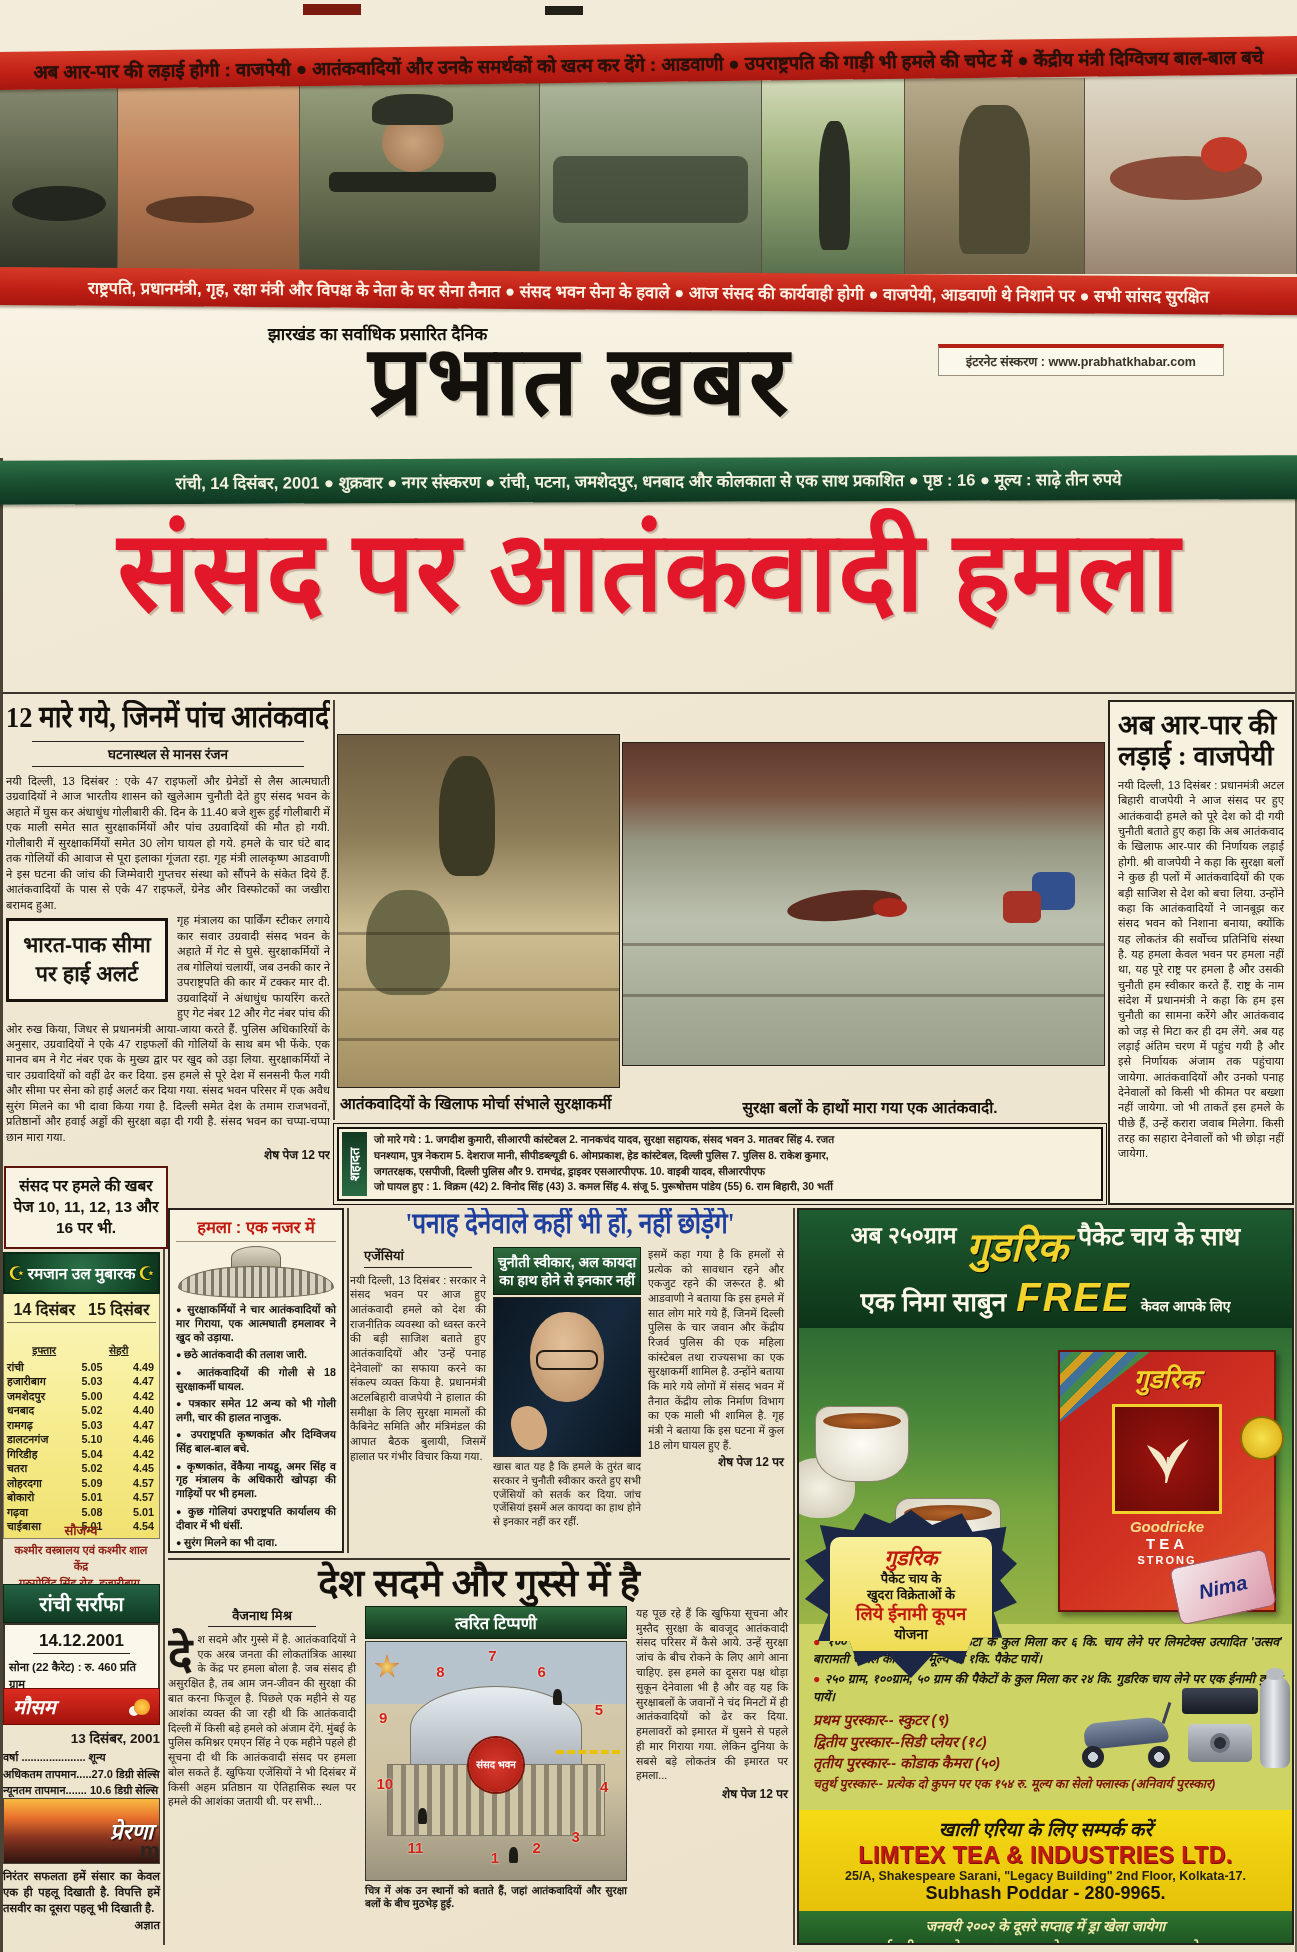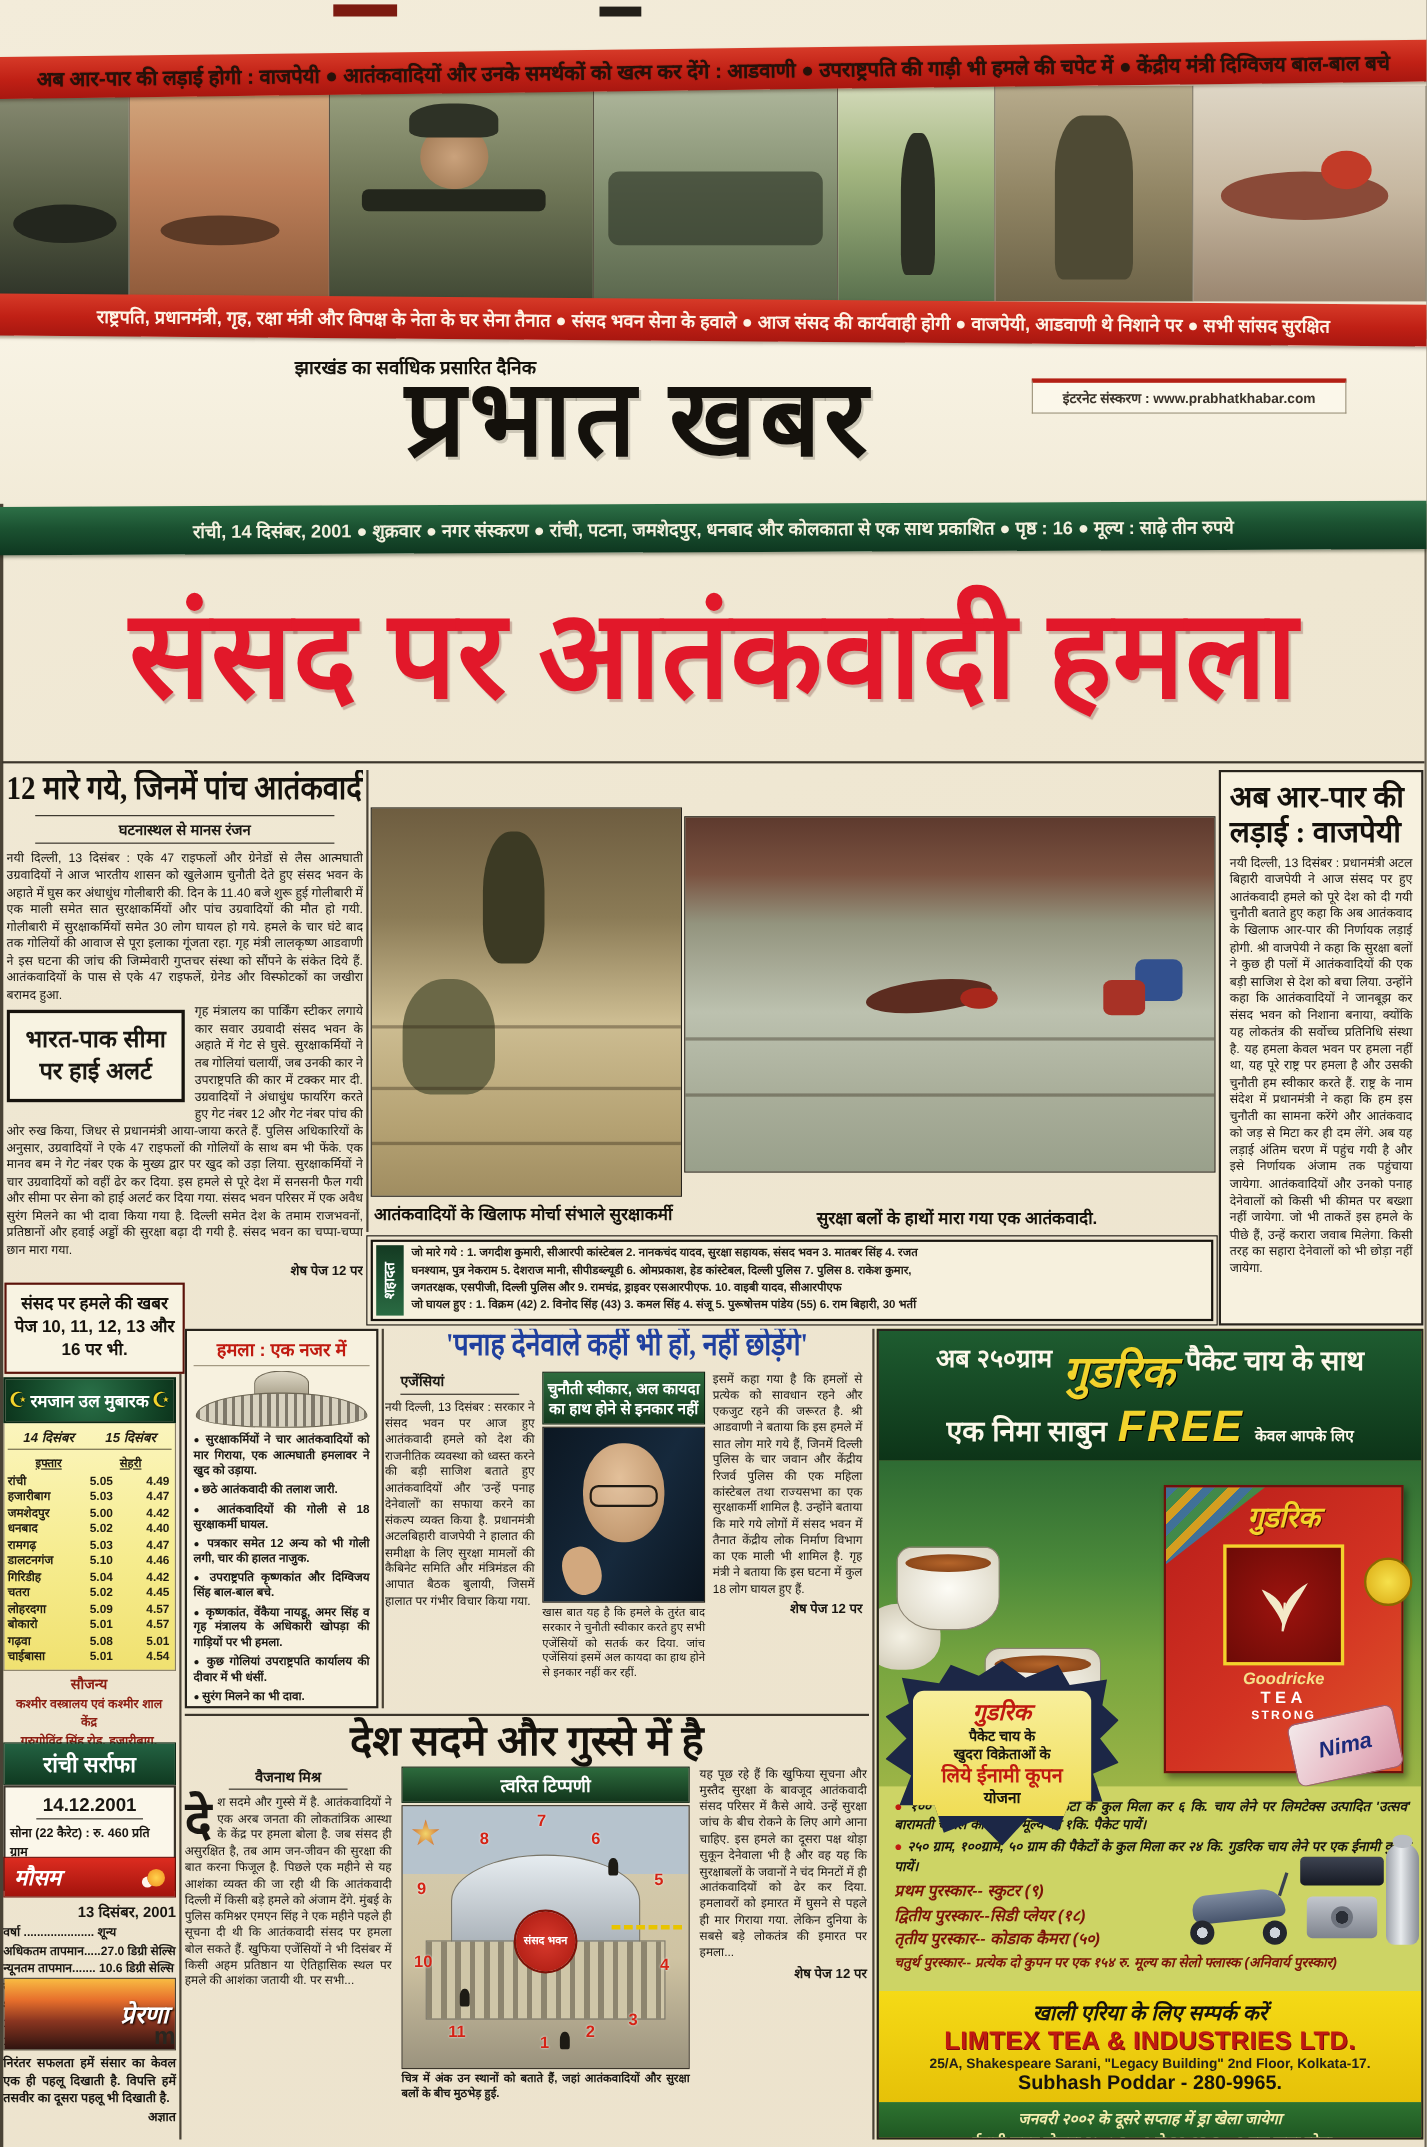--- a/index.html
+++ b/index.html
@@ -24,21 +24,21 @@
   .ph5{width:143px;background:linear-gradient(180deg,#d3dab9 0%,#a2b57f 40%,#5a714e 100%);}
   .ph6{width:180px;background:linear-gradient(180deg,#b7ab8c 0%,#918564 50%,#6b6247 100%);}
   .ph7{width:212px;background:linear-gradient(180deg,#ded6c5 0%,#c6b7a0 50%,#9a8670 100%);}
   .blob{position:absolute;border-radius:50%;}
   
   .mast-band{left:0;right:0;top:308px;height:150px;background:linear-gradient(180deg,#f8f3e4,#f2ebd8);z-index:2;}
   .tagline{left:268px;top:14px;font-size:17px;font-weight:bold;color:#15120c;position:absolute;}
   .mast-title{position:absolute;left:235px;top:22px;width:690px;text-align:center;font-size:97px;font-weight:900;letter-spacing:3px;color:#14110c;line-height:1.08;text-shadow:2px 2px 0 rgba(20,15,5,.18);}
   .inet{position:absolute;left:938px;top:36px;width:268px;border:1px solid #9a9078;border-top:4px solid #b32015;background:#fbf7ea;padding:5px 8px;font-size:12.5px;font-weight:bold;color:#3a332a;text-align:center;}
   .greenbar{left:-8px;right:-8px;top:458px;height:44px;background:linear-gradient(180deg,#2d7047 0%,#1b5231 45%,#0e3720 100%);display:flex;align-items:center;justify-content:center;color:#f4f0de;font-size:16.5px;font-weight:bold;z-index:2;transform:rotate(-0.25deg);box-shadow:0 2px 3px rgba(20,30,10,.4);white-space:nowrap;}
-  .banner{left:0;right:0;top:496px;height:188px;display:flex;align-items:center;justify-content:center;}
+  .banner{left:0;right:0;top:472px;height:188px;display:flex;align-items:center;justify-content:center;}
   .banner span{font-size:112px;font-weight:900;color:#e2182a;letter-spacing:1px;transform:scaleX(.97);white-space:nowrap;text-shadow:2px 2px 1px rgba(90,10,10,.25);}
   .hrule{left:2px;right:2px;top:692px;border-top:2px solid #3b352b;}
   
   .lead{left:6px;top:700px;width:324px;height:462px;overflow:hidden;}
   .lead h2{margin:0;font-size:30px;font-weight:900;line-height:1.1;color:#14110c;white-space:nowrap;transform:scaleX(.88);transform-origin:left;}
   .byline{margin:8px 26px 7px;border-top:1.5px solid #2a261f;border-bottom:1.5px solid #2a261f;padding:3px 0;text-align:center;font-weight:bold;font-size:13.5px;}
   .bodytxt{font-size:11.3px;line-height:1.37;text-align:justify;font-weight:500;}
   .inset{float:left;width:146px;border:3px solid #17130d;background:#f8f3e2;margin:5px 9px 4px 0;padding:10px 5px;font-size:21.5px;font-weight:900;text-align:center;line-height:1.35;}
   .contd{text-align:right;font-weight:bold;font-size:12px;margin-top:2px;}
   
@@ -57,21 +57,21 @@
   .mlines{flex:1;font-size:10.4px;font-weight:600;line-height:1.52;color:#211c14;}
   
   .vdiv{position:absolute;width:1.5px;background:#4a4336;}
   
   .pagesbox{left:4px;top:1166px;width:152px;border:2.5px solid #5c130a;background:#f8f3e2;padding:8px 4px;text-align:center;font-size:15.5px;font-weight:900;line-height:1.35;color:#17130d;}
   .rz{left:3px;top:1252px;width:157px;}
   .rz-head{background:radial-gradient(circle at 50% 40%,#2a7048 0%,#164c2c 60%,#0c341c 100%);border:2px solid #0a2815;color:#fff;display:flex;align-items:center;justify-content:space-between;padding:8px 3px;font-weight:900;}
   .rz-head .ttl{font-size:15.5px;flex:1;text-align:center;}
   .rz-ic{color:#f2d32c;font-size:19px;line-height:1;text-shadow:0 0 2px #000;}
   .rz-table{border:1px solid #857d64;border-top:none;background:linear-gradient(180deg,#fbf5bd 0%,#f6ec8e 55%,#f0e170 100%);padding:4px 3px 5px;font-weight:bold;color:#221d12;}
-  .rz-cols{display:flex;font-size:12px;border-bottom:1px solid #6b6448;padding-bottom:2px;margin-bottom:5px;font-style:italic;}
+  .rz-cols{display:flex;font-size:16px;border-bottom:1px solid #6b6448;padding-bottom:2px;margin-bottom:20px;}
   .rz-cols div{flex:1;text-align:center;}
   .rz-subs{display:flex;font-size:10.5px;margin-bottom:3px;}
   .rz-subs div{flex:1;text-align:center;text-decoration:underline;}
   .rz-row{display:flex;font-size:10.8px;line-height:1.34;}
   .rz-row span:nth-child(1){flex:1.25;}
   .rz-row span:nth-child(2){flex:.8;text-align:center;}
   .rz-row span:nth-child(3){flex:.8;text-align:right;padding-right:2px;}
   .courtesy{left:6px;top:1522px;width:150px;text-align:center;color:#8c1d12;font-weight:bold;font-size:11.3px;line-height:1.45;}
   .courtesy .ct{font-size:13px;margin-bottom:1px;}
   .sarafa{left:3px;top:1584px;width:157px;}

